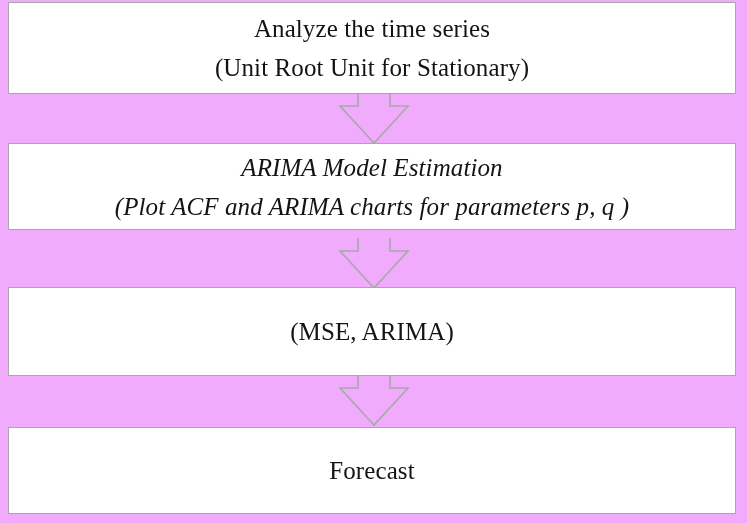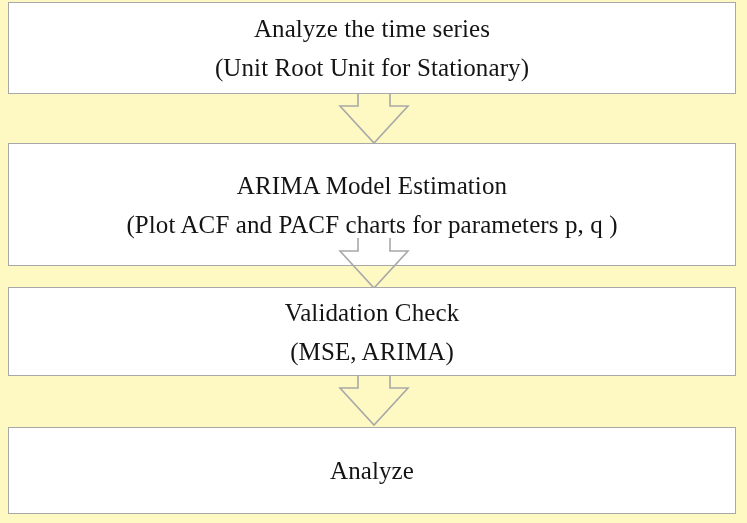--- a/index.html
+++ b/index.html
@@ -12,21 +12,21 @@
     height: 523px;
     font-family: "Liberation Serif", "DejaVu Serif", serif;
     color: #1a1a1a;
     overflow: hidden;
   }
 
   #flowchart {
     position: relative;
     width: 747px;
     height: 523px;
-    background: #fef9c3;
+    background: #f0abfc;
   }
 
   
   .node-box {
     position: absolute;
     left: 8px;
     width: 728px;           
     box-sizing: border-box;
     border: 1.6px solid #a8a8a8;
     background: #ffffff;
@@ -43,21 +43,21 @@
     font-size: 25px;
     line-height: 1.0;
     letter-spacing: 0.1px;
     white-space: nowrap;
     color: #141414;
   }
   .node-line.line-1 { margin-bottom: 14px; }
 
   
   #box-analyze   { top: 2px;   height: 92px; }
-  #box-arima     { top: 143px; height: 123px; }
+  #box-arima     { top: 143px; height: 87px; font-style: italic; }
   #box-validate  { top: 287px; height: 89px; }
   #box-forecast  { top: 427px; height: 87px; }
 
   
   .arrow-connector {
     position: absolute;
     left: 339px;
     width: 70px;
     height: 52px;
     overflow: visible;
@@ -91,37 +91,36 @@
   </div>
 
   <div class="arrow-connector" id="arrow-1">
     <svg viewBox="0 0 70 52" preserveAspectRatio="none" aria-hidden="true">
       <polyline points="19,0 19,13 1,13 35,50 69,13 51,13 51,0"></polyline>
     </svg>
   </div>
 
   <div class="node-box" id="box-arima">
     <span class="node-line line-1">ARIMA Model Estimation</span>
-    <span class="node-line line-2">(Plot ACF and PACF charts for parameters p, q )</span>
+    <span class="node-line line-2">(Plot ACF and ARIMA charts for parameters p, q )</span>
   </div>
 
   <div class="arrow-connector" id="arrow-2">
     <svg viewBox="0 0 70 52" preserveAspectRatio="none" aria-hidden="true">
       <polyline points="19,0 19,13 1,13 35,50 69,13 51,13 51,0"></polyline>
     </svg>
   </div>
 
   <div class="node-box" id="box-validate">
-    <span class="node-line line-1">Validation Check</span>
     <span class="node-line line-2">(MSE, ARIMA)</span>
   </div>
 
   <div class="arrow-connector" id="arrow-3">
     <svg viewBox="0 0 70 52" preserveAspectRatio="none" aria-hidden="true">
       <polyline points="19,0 19,13 1,13 35,50 69,13 51,13 51,0"></polyline>
     </svg>
   </div>
 
   <div class="node-box" id="box-forecast">
-    <span class="node-line">Analyze</span>
+    <span class="node-line">Forecast</span>
   </div>
 
 </div>
 
 </body></html>

